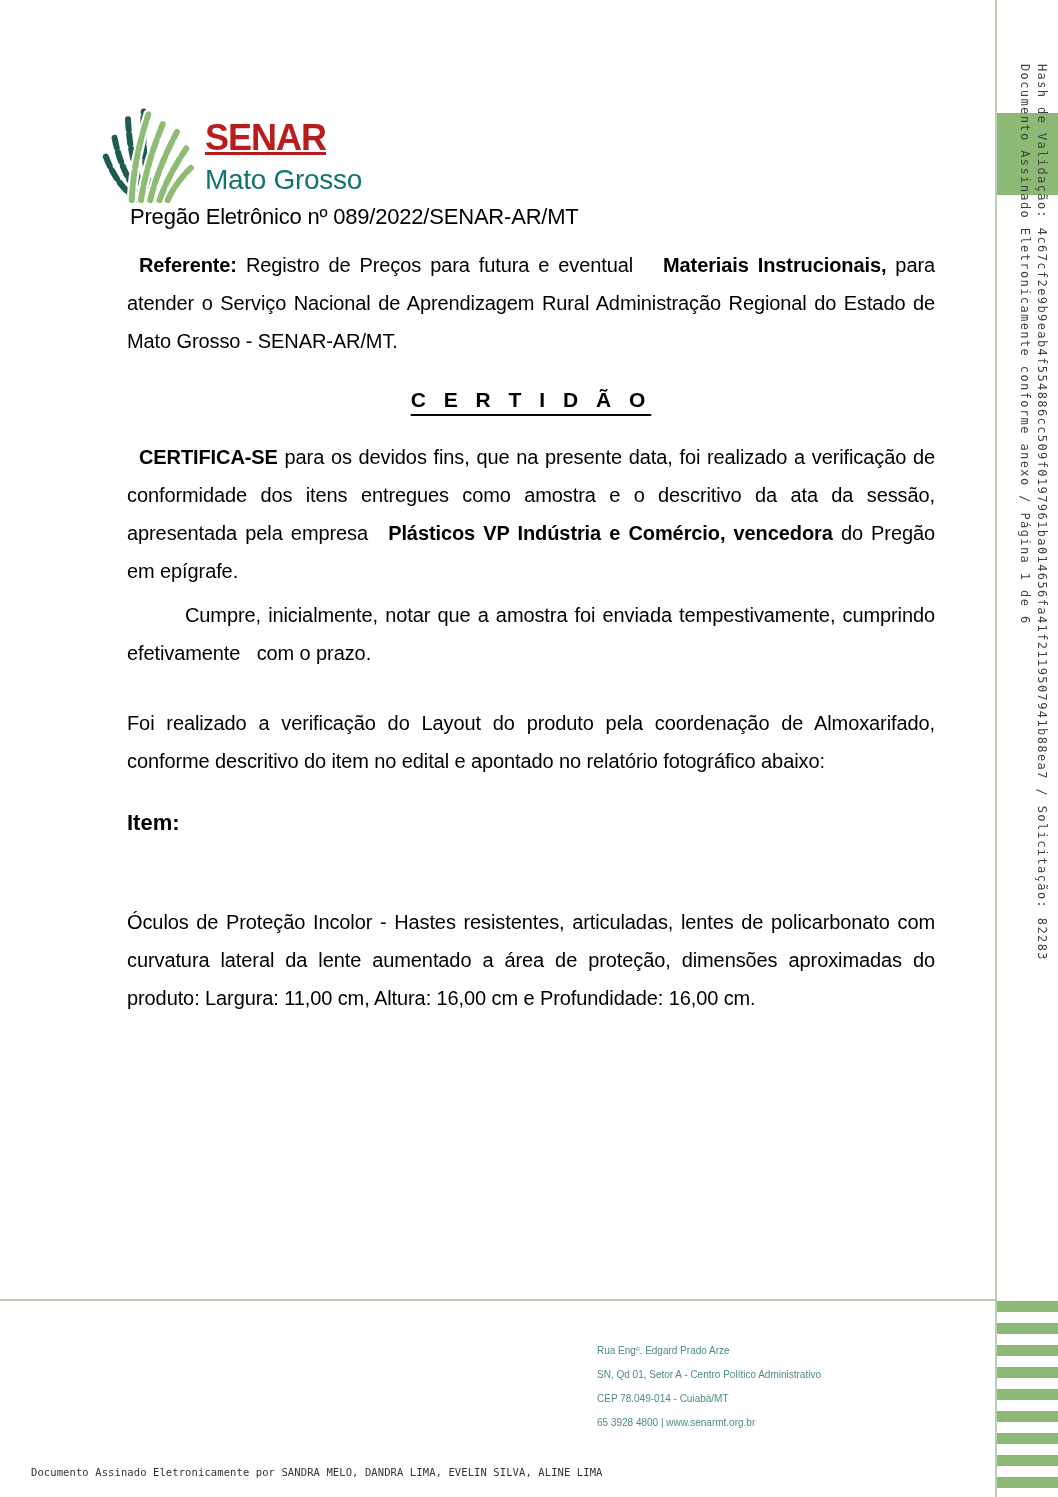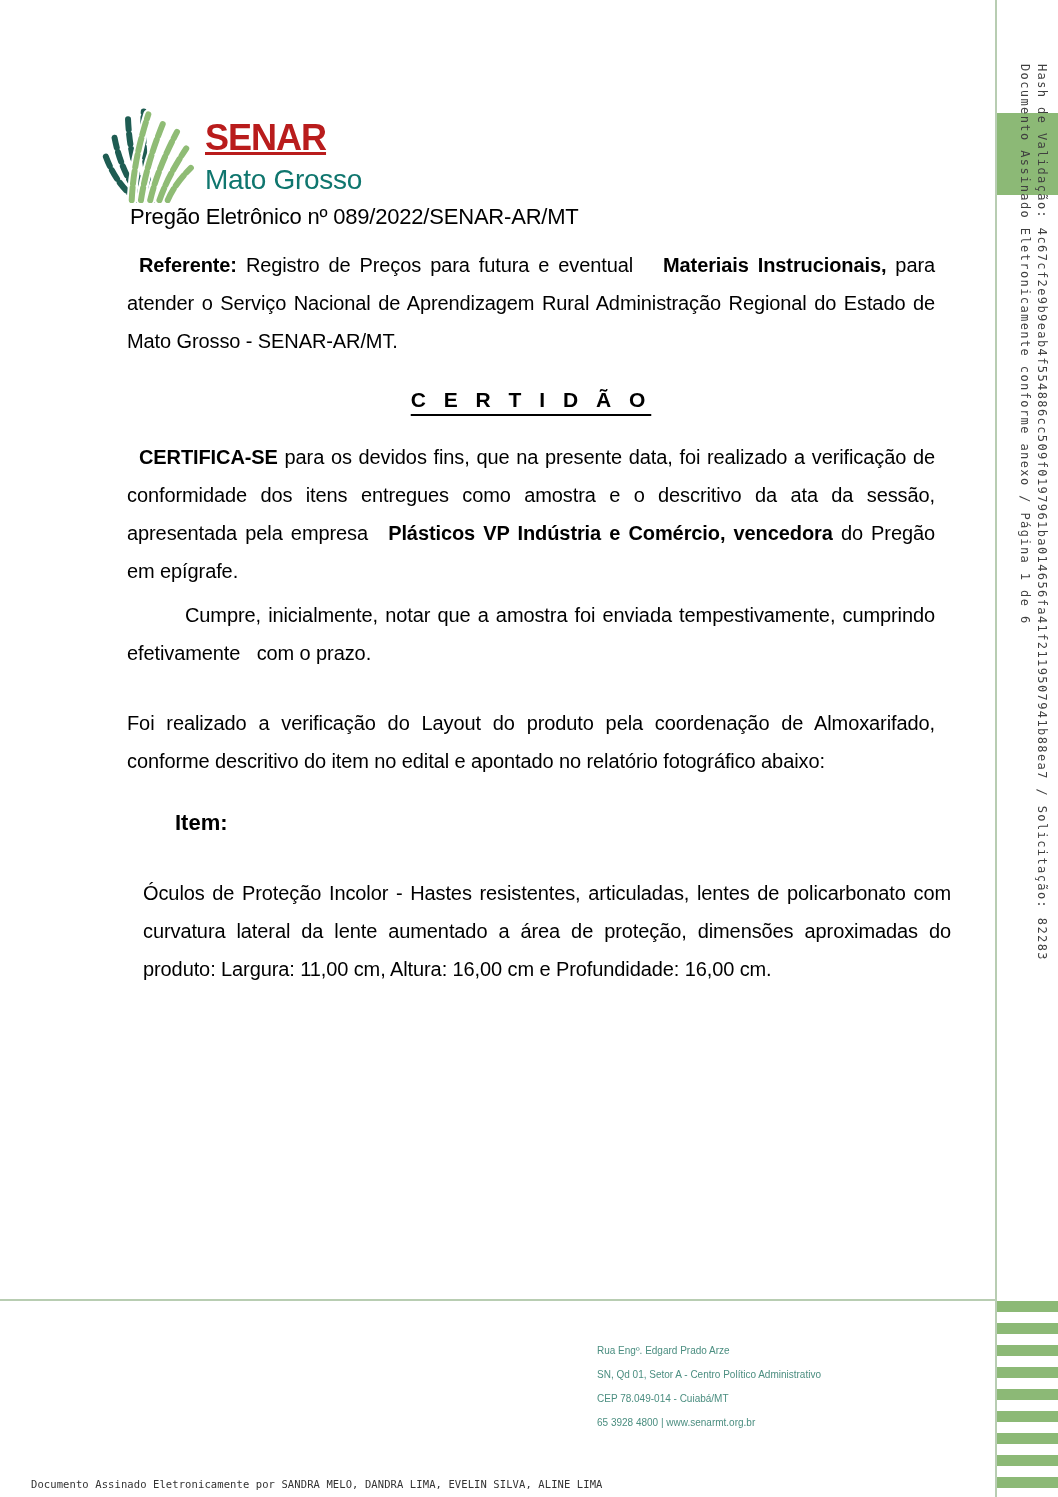--- a/index.html
+++ b/index.html
@@ -44,43 +44,42 @@
   .certidao span {
     text-decoration: underline;
     text-decoration-thickness: 2px;
     text-underline-offset: 7px;
   }
   #p-certifica { top: 438px; }
   #p-cumpre { top: 596px; text-indent: 58px; }
   #p-layout { top: 704px; }
   .item-heading {
     position: absolute; left: 127px; top: 810px;
-    font-size: 22px; font-weight: bold; margin-left: 48px;
+    font-size: 22px; font-weight: bold;
   }
-  #p-oculos { top: 874px; margin-left: 16px; }
+  #p-oculos { top: 903px; }
 
   
   .footer-rule {
     position: absolute; left: 0; top: 1299px; width: 996px; height: 2px;
     background: #b8cdb2;
   }
   .footer-org {
     position: absolute; left: 122px; top: 1338px;
     font-size: 15px; font-weight: bold; line-height: 25px; color: #2b7568;
   }
   .footer-address {
     position: absolute; left: 597px; top: 1339px;
     font-size: 10px; line-height: 24px; color: #4b8e80;
   }
   .signature-strip {
     position: absolute; left: 31px; top: 1466px;
     font-family: "DejaVu Sans Mono", monospace;
     font-size: 10.5px; letter-spacing: 0.1px; color: #333;
     white-space: nowrap;
-    margin-top: 12px;
   }
 
   
   .side-rule {
     position: absolute; left: 995px; top: 0; width: 2px; height: 1497px;
     background: #b8cdb2; z-index: 0;
   }
   .side-block-top {
     position: absolute; left: 997px; top: 113px; width: 61px; height: 82px;
     background: #8cb976; z-index: 1;

